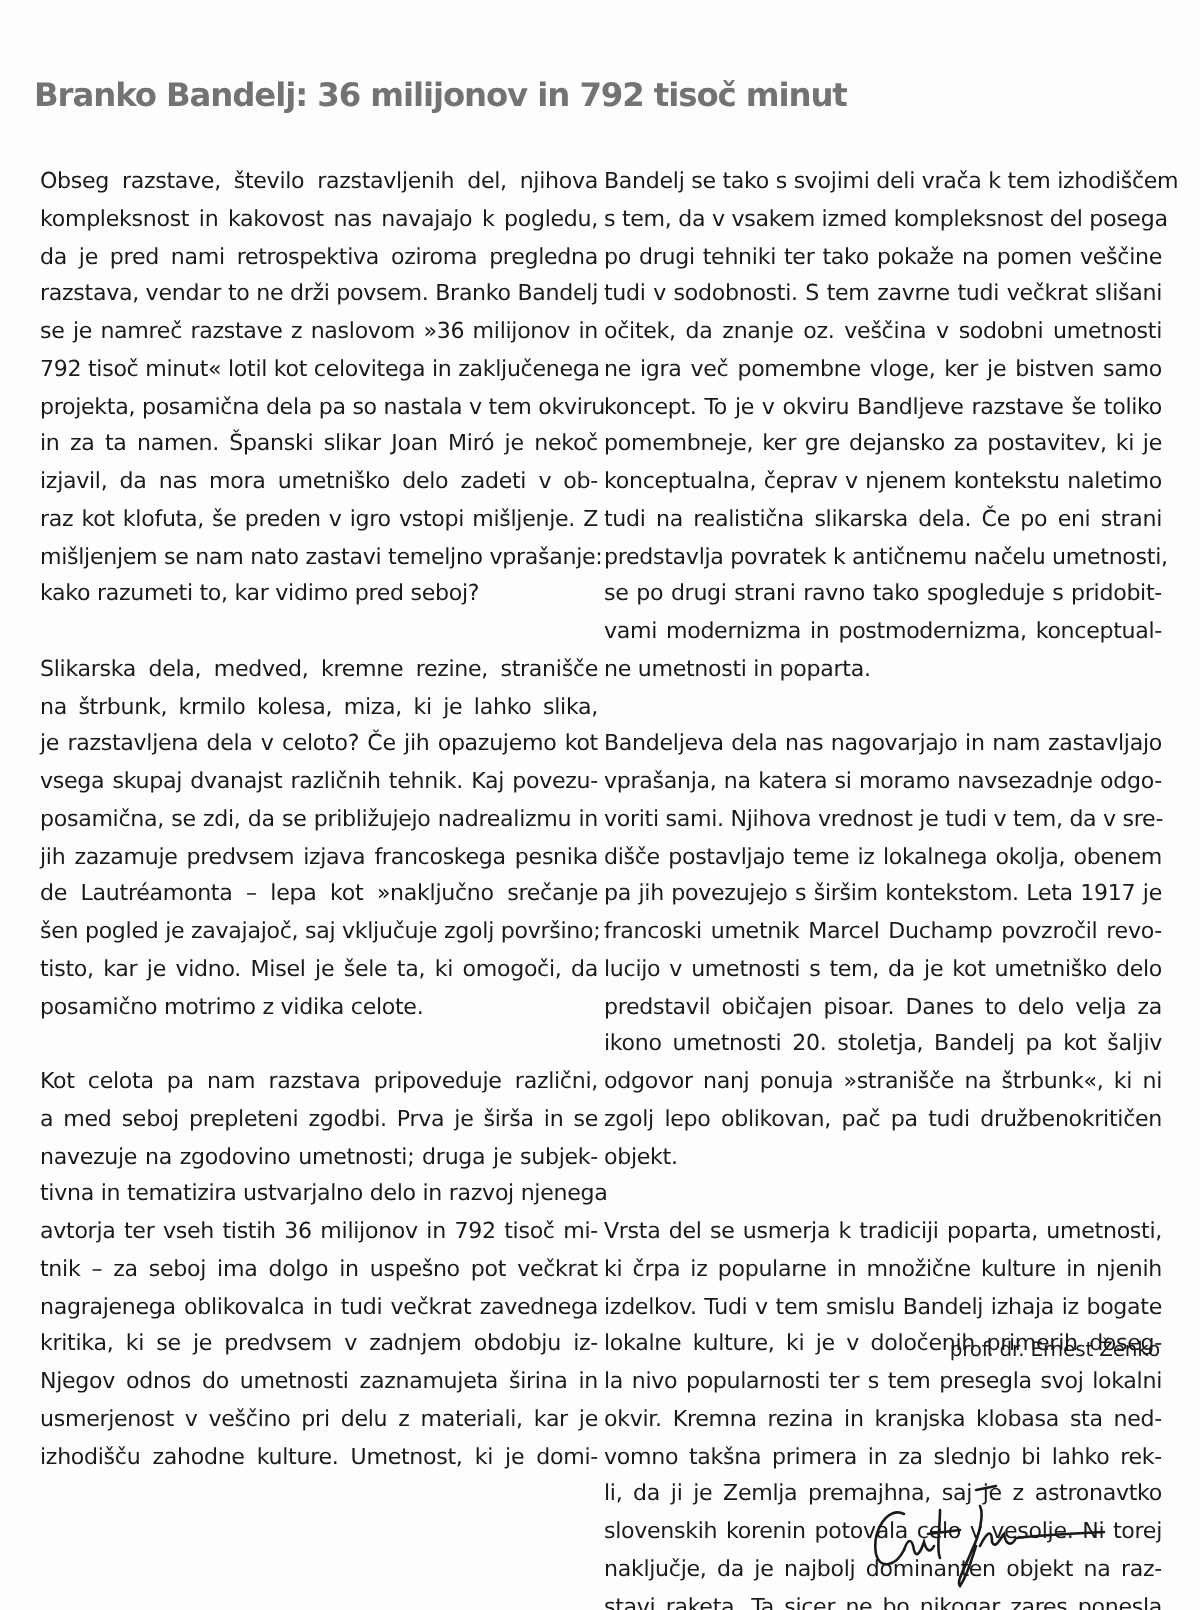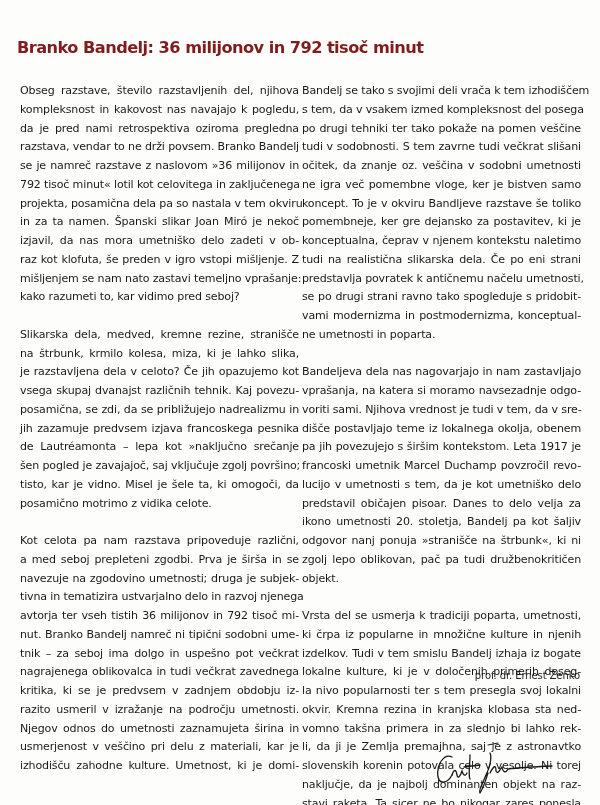--- a/index.html
+++ b/index.html
@@ -14,21 +14,21 @@
     }
     .title {
       position: absolute;
       left: 17px;
       top: 38px;
       margin: 0;
       font-family: "DejaVu Sans", sans-serif;
       font-weight: bold;
       font-size: 16.2px;
       letter-spacing: -0.55px;
-      color: #7f1d1d;
+      color: #737373;
       white-space: nowrap;
     }
     .col {
       position: absolute;
       top: 82px;
       width: 279px;
       font-size: 11.05px;
       line-height: 18.75px;
       letter-spacing: -0.15px;
     }
@@ -98,25 +98,23 @@
       <span class="line">šen pogled je zavajajoč, saj vključuje zgolj površino;</span>
       <span class="line">tisto, kar je vidno. Misel je šele ta, ki omogoči, da</span>
       <span class="line last">posamično motrimo z vidika celote.</span>
     </div>
   <div class="para">
       <span class="line">Kot celota pa nam razstava pripoveduje različni,</span>
       <span class="line">a med seboj prepleteni zgodbi. Prva je širša in se</span>
       <span class="line">navezuje na zgodovino umetnosti; druga je subjek-</span>
       <span class="line">tivna in tematizira ustvarjalno delo in razvoj njenega</span>
       <span class="line">avtorja ter vseh tistih 36 milijonov in 792 tisoč mi-</span>
-      <span class="line">nut. Branko Bandelj namreč ni tipični sodobni ume-</span>
       <span class="line">tnik – za seboj ima dolgo in uspešno pot večkrat</span>
       <span class="line">nagrajenega oblikovalca in tudi večkrat zavednega</span>
       <span class="line">kritika, ki se je predvsem v zadnjem obdobju iz-</span>
-      <span class="line">razito usmeril v izražanje na področju umetnosti.</span>
       <span class="line">Njegov odnos do umetnosti zaznamujeta širina in</span>
       <span class="line">usmerjenost v veščino pri delu z materiali, kar je</span>
       <span class="line">izhodišču zahodne kulture. Umetnost, ki je domi-</span>
     </div>
 </div>
 
 <div class="col right">
   <div class="para">
       <span class="line">Bandelj se tako s svojimi deli vrača k tem izhodiščem</span>
       <span class="line">s tem, da v vsakem izmed kompleksnost del posega</span>

